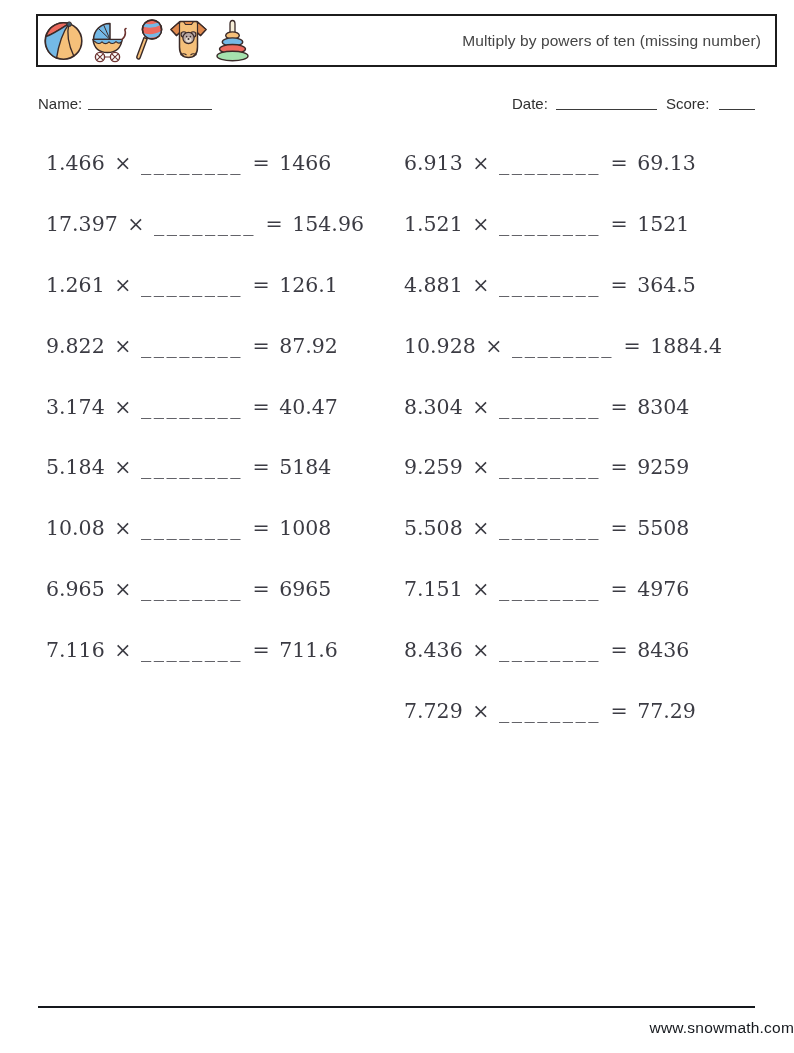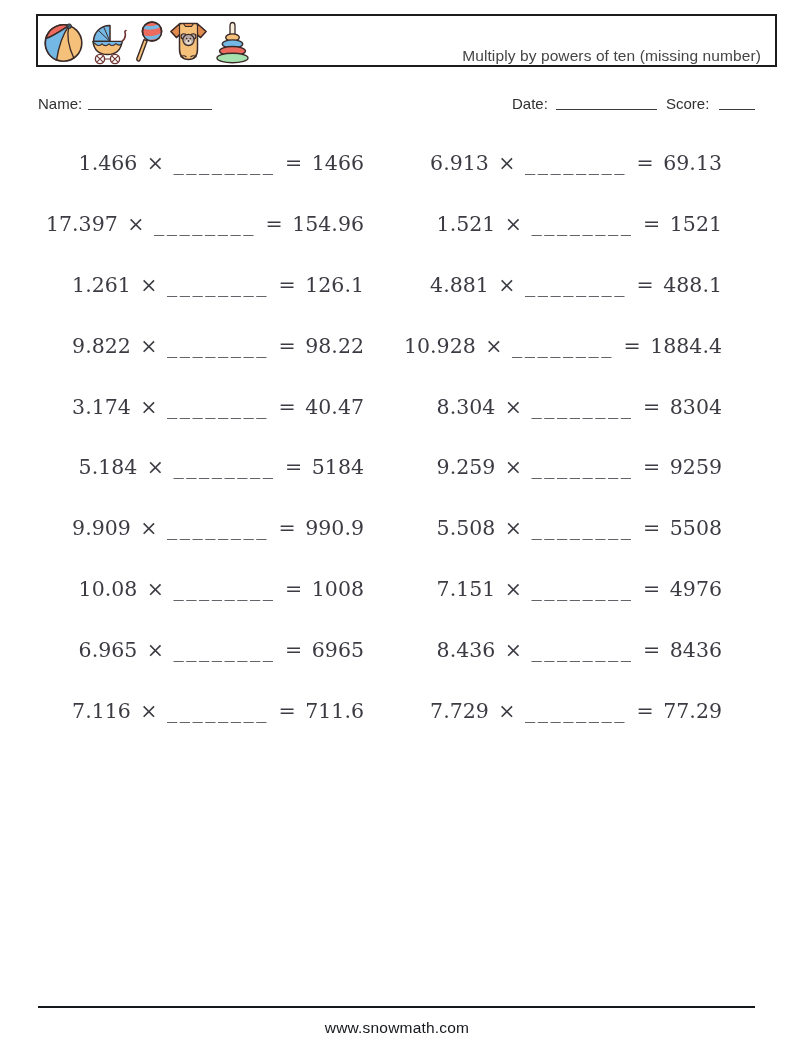--- a/index.html
+++ b/index.html
@@ -9,21 +9,21 @@
     --icon-green:#a5e2ae; --icon-cream:#f7efd9; --icon-outline:#3a2a28;
     --icon-dkorange:#e08a4e; --icon-grey:#b8a8a4; --icon-maroon:#6e3431;
   }
   *{box-sizing:border-box; margin:0; padding:0;}
   html,body{width:794px; height:1053px; background:#ffffff; overflow:hidden;}
   body{position:relative; font-family:"Liberation Sans", sans-serif;}
 
   .header-box{
     position:absolute; left:36px; top:14px; width:741px; height:53px;
     border:2px solid var(--border); background:#fff;
-    display:flex; align-items:flex-end; padding:0 14px 0 5px;
+    display:flex; align-items:center; padding:0 14px 0 5px;
   }
   .icon-row{display:flex; align-items:center; gap:5px;}
   .icon-row svg{display:block;}
   .worksheet-title{
     margin-left:auto; font-size:15.5px; color:var(--title); letter-spacing:0.1px;
   }
 
   .info-row{position:absolute; left:0; top:0; width:794px;}
   .info-label{position:absolute; top:95px; font-size:15px; color:var(--label);}
   .uline{position:absolute; top:96px; height:14px; border-bottom:1.5px solid var(--line);}
@@ -32,27 +32,27 @@
   .date-label{left:512px;}
   .date-line{left:556px; width:101px;}
   .score-label{left:666px;}
   .score-line{left:719px; width:36px;}
 
   .problems{position:absolute; top:133px; left:0; width:794px; color:var(--text);
     font-family:"DejaVu Serif","Liberation Serif",serif; font-size:20.5px;}
   .pcol{position:absolute; top:0;}
   .pcol-left{left:46px;}
   .pcol-right{left:404px;}
-  .prow{height:60.9px; line-height:60.9px; white-space:nowrap;text-align:right;}
+  .prow{height:60.9px; line-height:60.9px; white-space:nowrap;}
   .prow .op{margin:0 3px;}
   .prow .blank{letter-spacing:2.5px;}
 
   .footer-line{position:absolute; left:38px; top:1006px; width:717px; height:2px;
     background:var(--footer);}
-  .footer-text{position:absolute; left:0; top:1019px; width:794px; text-align:center;
+  .footer-text{position:absolute; left:0; top:1019px; width:794px; text-align:right;
     font-size:15.5px; color:var(--footer); letter-spacing:0.2px;}
 </style>
 </head>
 <body>
 
 <div class="header-box">
   <div class="icon-row">
 
     <span>
       <svg width="41" height="45" viewBox="0 0 41 45">
@@ -133,33 +133,32 @@
   <span class="info-label score-label">Score:</span>
   <span class="uline score-line"></span>
 </div>
 
 <div class="problems">
 
   <div class="pcol pcol-left">
     <div class="prow"><span>1.466</span> <span class="op">×</span> <span class="blank">________</span> <span class="op">=</span> <span>1466</span></div>
     <div class="prow"><span>17.397</span> <span class="op">×</span> <span class="blank">________</span> <span class="op">=</span> <span>154.96</span></div>
     <div class="prow"><span>1.261</span> <span class="op">×</span> <span class="blank">________</span> <span class="op">=</span> <span>126.1</span></div>
-    <div class="prow"><span>9.822</span> <span class="op">×</span> <span class="blank">________</span> <span class="op">=</span> <span>98.22</span></div>
+    <div class="prow"><span>9.822</span> <span class="op">×</span> <span class="blank">________</span> <span class="op">=</span> <span>87.92</span></div>
     <div class="prow"><span>3.174</span> <span class="op">×</span> <span class="blank">________</span> <span class="op">=</span> <span>40.47</span></div>
     <div class="prow"><span>5.184</span> <span class="op">×</span> <span class="blank">________</span> <span class="op">=</span> <span>5184</span></div>
-    <div class="prow"><span>9.909</span> <span class="op">×</span> <span class="blank">________</span> <span class="op">=</span> <span>990.9</span></div>
     <div class="prow"><span>10.08</span> <span class="op">×</span> <span class="blank">________</span> <span class="op">=</span> <span>1008</span></div>
     <div class="prow"><span>6.965</span> <span class="op">×</span> <span class="blank">________</span> <span class="op">=</span> <span>6965</span></div>
     <div class="prow"><span>7.116</span> <span class="op">×</span> <span class="blank">________</span> <span class="op">=</span> <span>711.6</span></div>
   </div>
 
   <div class="pcol pcol-right">
     <div class="prow"><span>6.913</span> <span class="op">×</span> <span class="blank">________</span> <span class="op">=</span> <span>69.13</span></div>
     <div class="prow"><span>1.521</span> <span class="op">×</span> <span class="blank">________</span> <span class="op">=</span> <span>1521</span></div>
-    <div class="prow"><span>4.881</span> <span class="op">×</span> <span class="blank">________</span> <span class="op">=</span> <span>488.1</span></div>
+    <div class="prow"><span>4.881</span> <span class="op">×</span> <span class="blank">________</span> <span class="op">=</span> <span>364.5</span></div>
     <div class="prow"><span>10.928</span> <span class="op">×</span> <span class="blank">________</span> <span class="op">=</span> <span>1884.4</span></div>
     <div class="prow"><span>8.304</span> <span class="op">×</span> <span class="blank">________</span> <span class="op">=</span> <span>8304</span></div>
     <div class="prow"><span>9.259</span> <span class="op">×</span> <span class="blank">________</span> <span class="op">=</span> <span>9259</span></div>
     <div class="prow"><span>5.508</span> <span class="op">×</span> <span class="blank">________</span> <span class="op">=</span> <span>5508</span></div>
     <div class="prow"><span>7.151</span> <span class="op">×</span> <span class="blank">________</span> <span class="op">=</span> <span>4976</span></div>
     <div class="prow"><span>8.436</span> <span class="op">×</span> <span class="blank">________</span> <span class="op">=</span> <span>8436</span></div>
     <div class="prow"><span>7.729</span> <span class="op">×</span> <span class="blank">________</span> <span class="op">=</span> <span>77.29</span></div>
   </div>
 </div>
 

